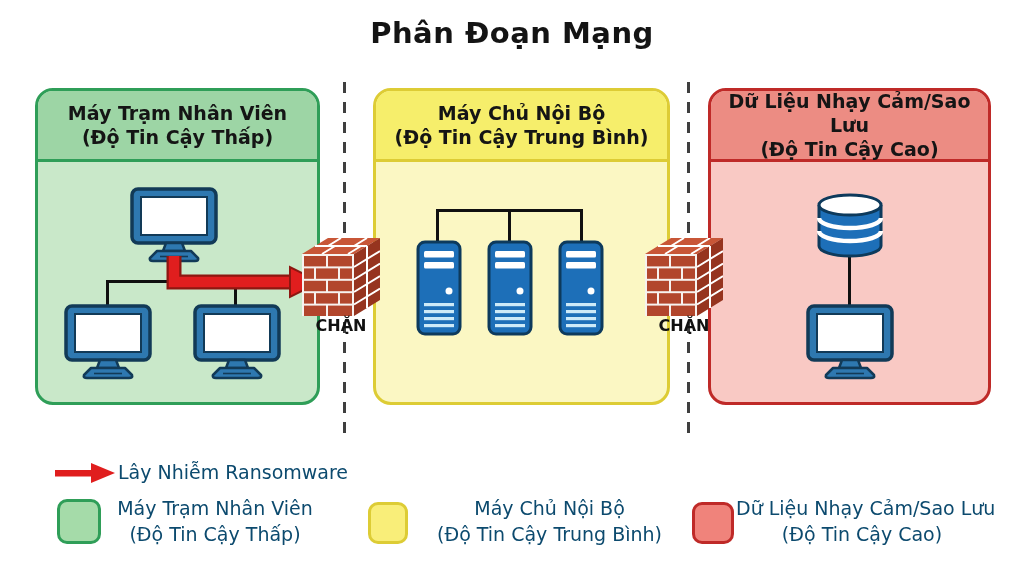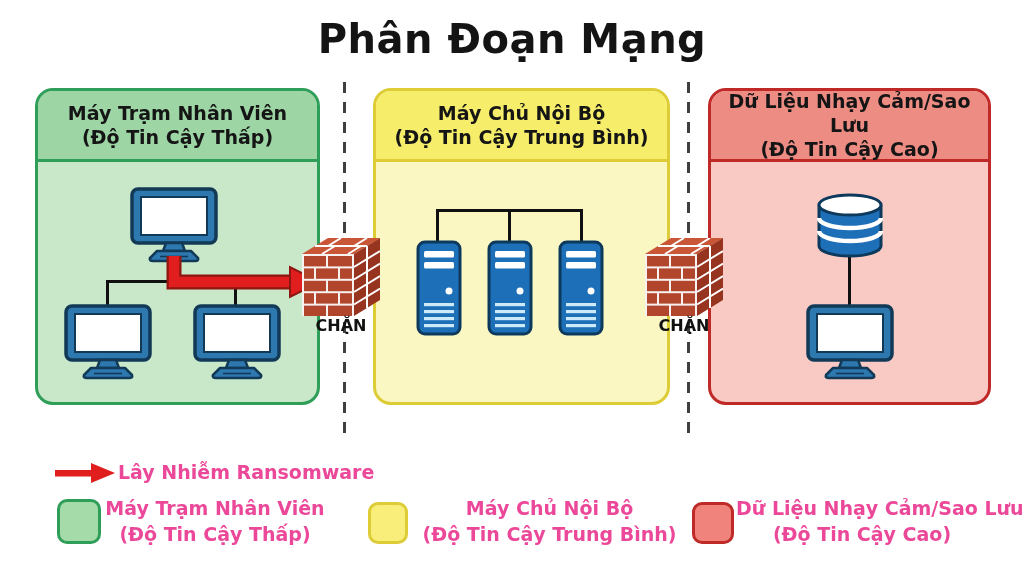--- a/index.html
+++ b/index.html
@@ -2,21 +2,21 @@
 <html><head>
 <meta charset="utf-8">
 <style>
   html,body{margin:0;padding:0;background:#ffffff;}
   .canvas{
     position:relative;width:1024px;height:572px;background:#ffffff;overflow:hidden;
     font-family:"DejaVu Sans","Liberation Sans",sans-serif;color:#111;
   }
   .title{
     position:absolute;top:16px;left:0;width:1024px;text-align:center;
-    font-size:40px;font-weight:bold;letter-spacing:0.5px;color:#141414;margin:0;
+    font-size:29px;font-weight:bold;letter-spacing:0.5px;color:#141414;margin:0;
   }
   .zone{
     position:absolute;top:88px;height:317px;border:3px solid;border-radius:18px;
     box-sizing:border-box;overflow:hidden;
   }
   .zone-header{
     height:68px;border-bottom:3px solid;display:flex;flex-direction:column;
     justify-content:center;text-align:center;font-weight:bold;font-size:19px;
     line-height:24px;color:#151515;
   }
@@ -29,21 +29,21 @@
   .dash{
     position:absolute;top:82px;width:3px;height:351px;
     background:repeating-linear-gradient(180deg,#3f3f3f 0 11px,transparent 11px 20px);
   }
   .cline{position:absolute;background:#101010;}
   .icon{position:absolute;}
   .block-label{
     position:absolute;width:90px;text-align:center;font-weight:bold;
     font-size:16px;color:#111;top:316px;
   }
-  .legend-text{position:absolute;font-weight:bold;font-size:19px;color:#ec4899;white-space:nowrap;}
+  .legend-text{position:absolute;font-weight:normal;font-size:19px;color:#0c4a6e;white-space:nowrap;}
   .legend-text .ln{line-height:26px;}
   .legend-2line{text-align:center;}
   .swatch{position:absolute;border:3px solid;border-radius:10px;box-sizing:border-box;}
   .swatch-green{left:57px;top:499px;width:44px;height:45px;background:#a5dba9;border-color:#2f9e58;}
   .swatch-yellow{left:368px;top:502px;width:40px;height:42px;background:#f9ee79;border-color:#ddcc35;}
   .swatch-red{left:692px;top:502px;width:42px;height:42px;background:#f0837b;border-color:#bf2a28;}
 </style>
 </head>
 <body>
 

